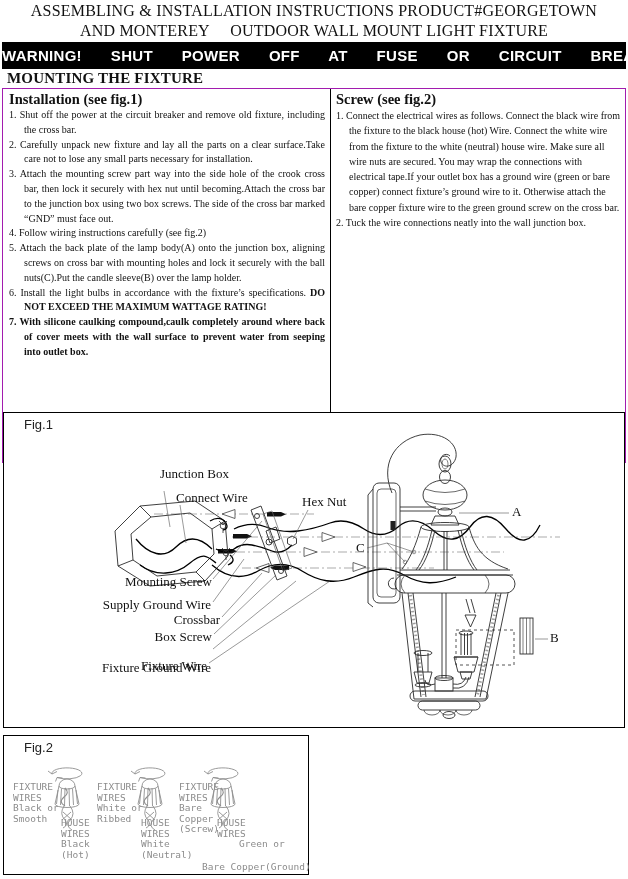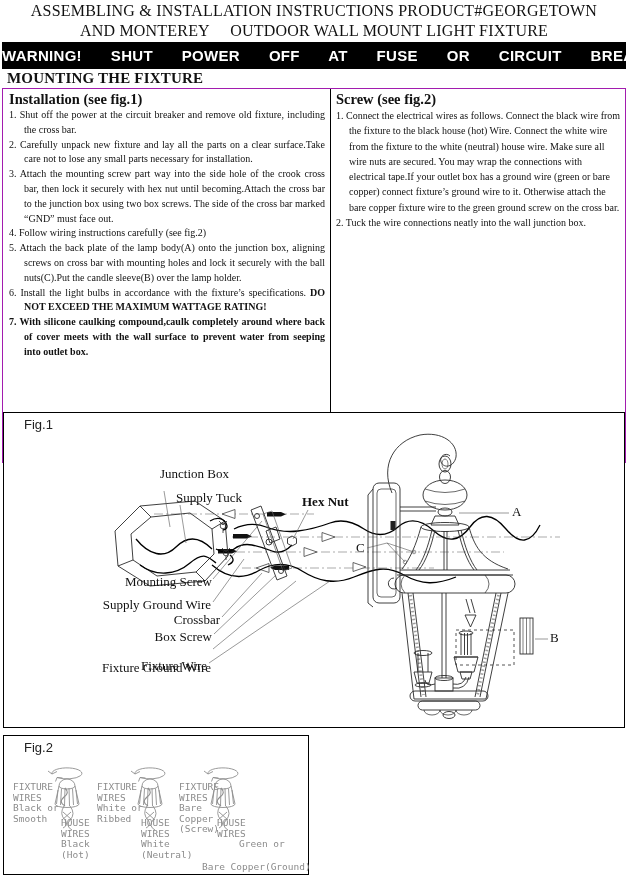--- a/index.html
+++ b/index.html
@@ -189,22 +189,22 @@
       <path d="M209,166 L258,108"></path>
       <path d="M209,189 L240,146"></path>
       <path d="M218,204 L258,160"></path>
       <path d="M210,221 L272,162"></path>
       <path d="M209,236 L292,168"></path>
       <path d="M205,250 L326,168"></path>
     </g>
   </svg>
   <div class="figlabel">Fig.1</div>
   <div class="plabel" style="left:156px;top:54px;">Junction Box</div>
-  <div class="plabel" style="left:172px;top:78px;">Supply Tuck</div>
-  <div class="plabel" style="left:298px;top:82px;font-weight:bold;">Hex Nut</div>
+  <div class="plabel" style="left:172px;top:78px;">Connect Wire</div>
+  <div class="plabel" style="left:298px;top:82px;">Hex Nut</div>
   <div class="plabel" style="left:508px;top:92px;">A</div>
   <div class="plabel" style="left:352px;top:128px;">C</div>
   <div class="plabel ra" style="left:100px;top:162px;width:108px;">Mounting Screw</div>
   <div class="plabel ra" style="left:60px;top:185px;width:147px;">Supply Ground Wire</div>
   <div class="plabel ra" style="left:60px;top:200px;width:156px;">Crossbar</div>
   <div class="plabel ra" style="left:60px;top:217px;width:148px;">Box Screw</div>
   <div class="plabel ra" style="left:40px;top:248px;width:167px;">Fixture Ground Wire</div>
   <div class="plabel ra" style="left:40px;top:246px;width:163px;">Fixture Wire</div>
   <div class="plabel" style="left:546px;top:218px;">B</div>
 </div>

